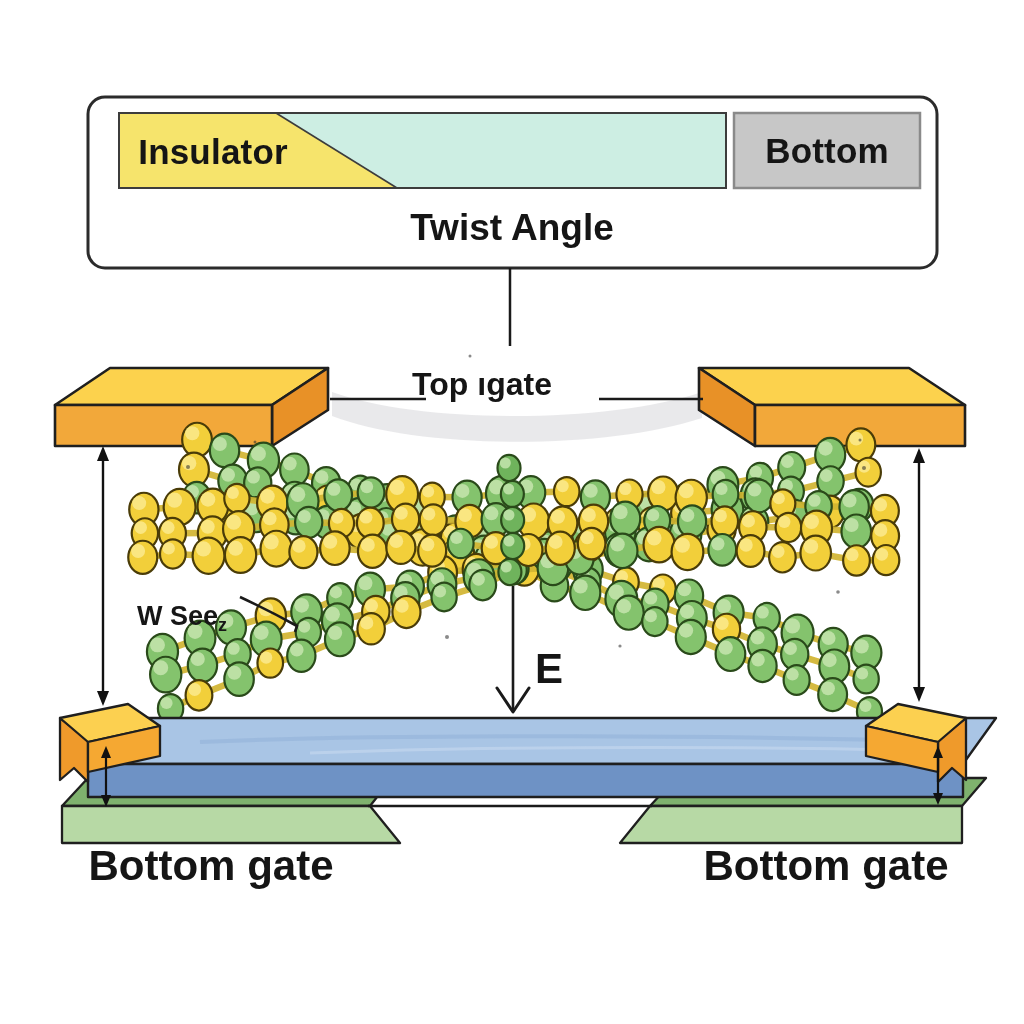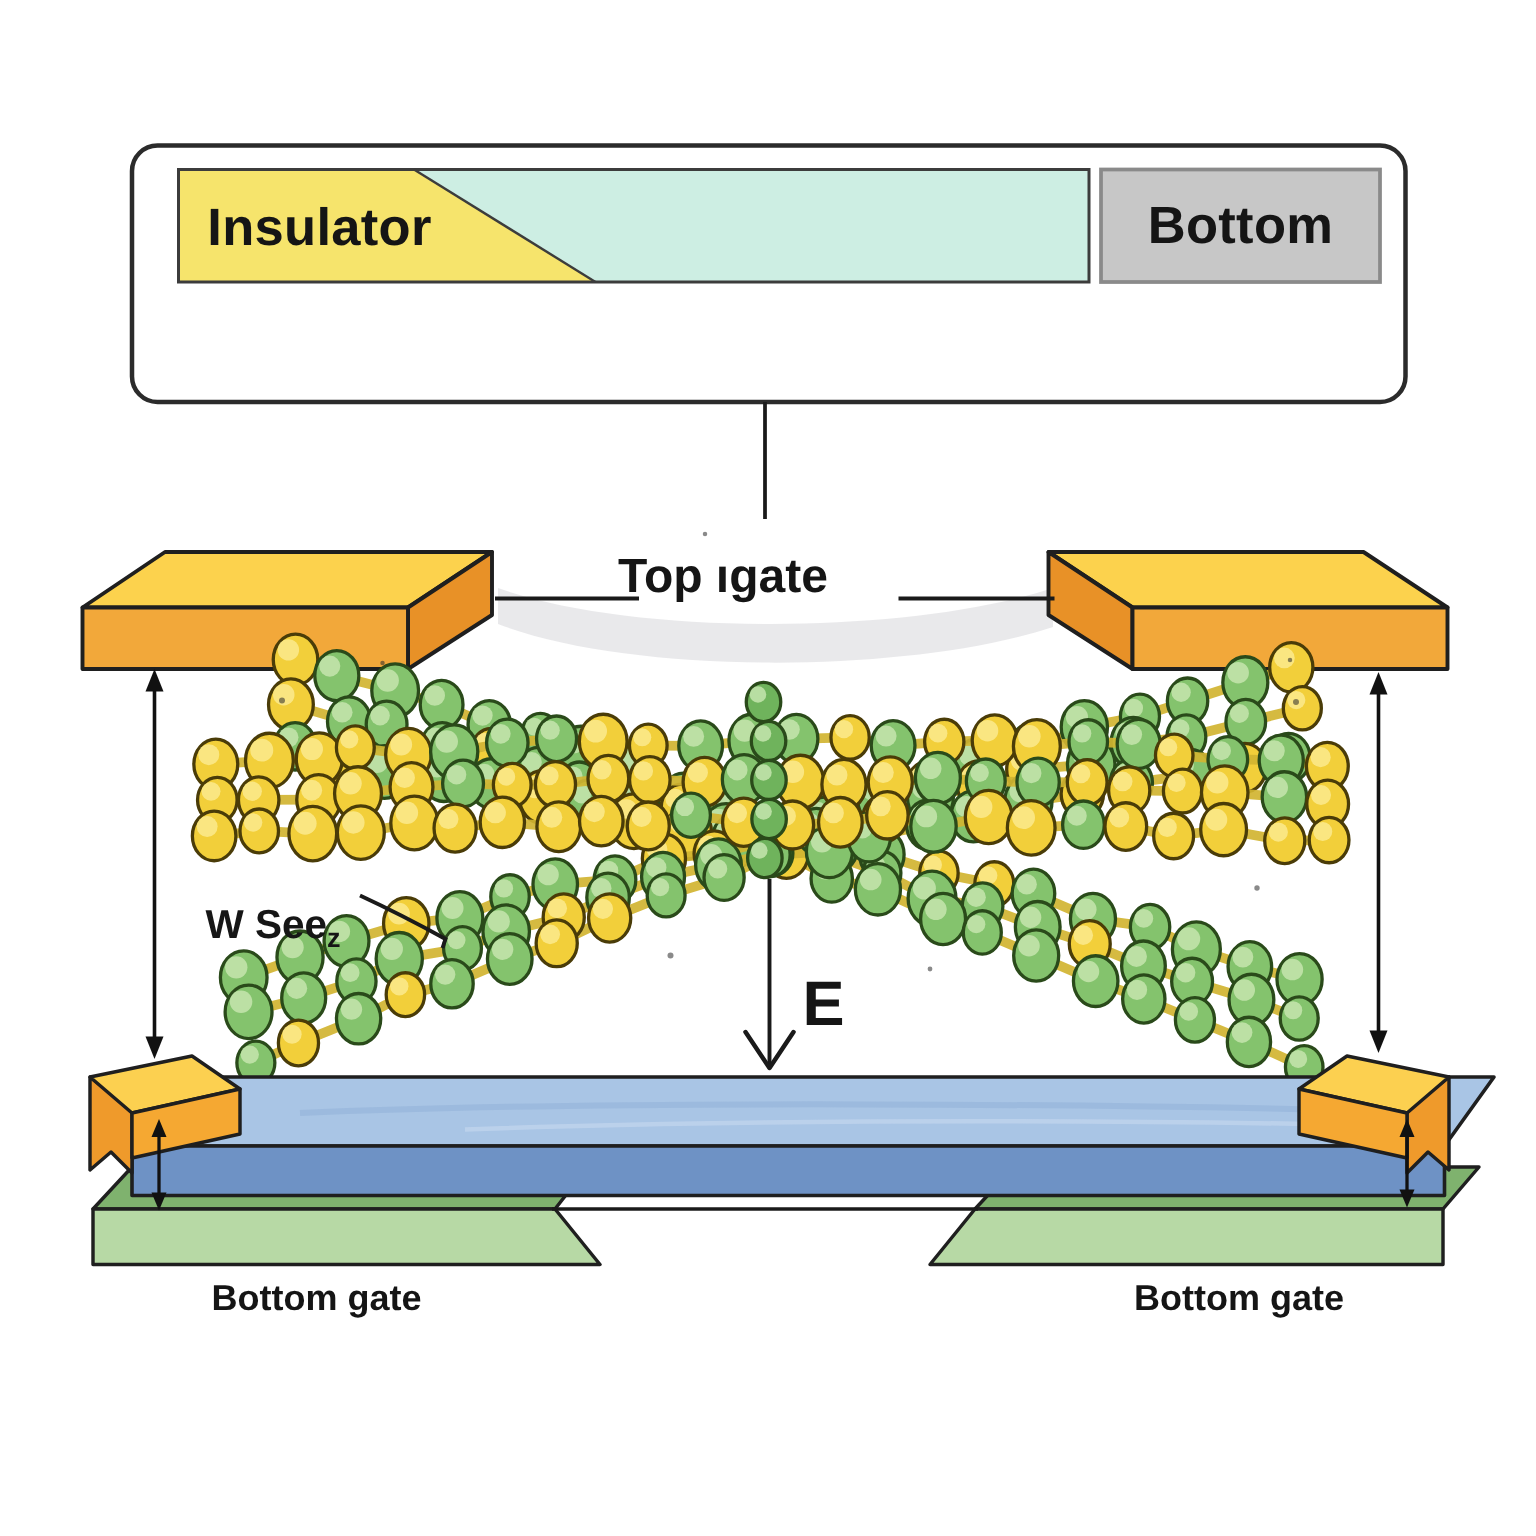--- a/index.html
+++ b/index.html
@@ -3,21 +3,21 @@
 <meta charset="utf-8">
 <style>
   html,body{margin:0;padding:0;background:#ffffff;}
   #stage{position:relative;width:1024px;height:969px;background:#ffffff;overflow:hidden;
          font-family:"Liberation Sans", sans-serif;color:#161616;}
   #gfx{position:absolute;left:0;top:0;}
   .label{position:absolute;transform:translate(-50%,-50%);white-space:nowrap;color:#151515;}
   .bar-label{font-size:35px;font-weight:700;letter-spacing:.2px;}
   .twist{font-size:37px;font-weight:600;}
   .gate{font-size:32px;font-weight:600;}
-  .bottom-gate{font-size:24px;font-weight:600;}
+  .bottom-gate{font-size:42px;font-weight:600;}
   .efield{font-size:42px;font-weight:700;}
   .material{position:absolute;left:137px;top:563px;font-size:27px;font-weight:700;transform:none;margin-top:38px;}
   .material sub{font-size:18px;font-weight:700;}
 </style>
 </head>
 <body>
 
 <div id="stage">
 
   <svg id="gfx" width="1024" height="1024" viewBox="0 0 1024 1024">
@@ -711,20 +711,21 @@
         <circle cx="620" cy="646" r="1.6"></circle>
       <circle cx="838" cy="592" r="1.8"></circle>
         <circle cx="255" cy="442" r="1.5"></circle>
       <circle cx="470" cy="356" r="1.5"></circle>
         <circle cx="860" cy="440" r="1.5"></circle>
     </g>
   </svg>
 
   <div class="label bar-label" style="left:213px;top:152px;">Insulator</div>
   <div class="label bar-label" style="left:827px;top:151px;">Bottom</div>
+  <div class="label twist" style="left:512px;top:228px;">Twist Angle</div>
 
   <div class="label gate" style="left:482px;top:384px;">Top ıgate</div>
 
   <div class="material"><span>W See</span><sub>z</sub></div>
 
   <div class="label efield" style="left:549px;top:669px;">E</div>
 
   <div class="label bottom-gate" style="left:211px;top:866px;">Bottom gate</div>
   <div class="label bottom-gate" style="left:826px;top:866px;">Bottom gate</div>
 </div>

